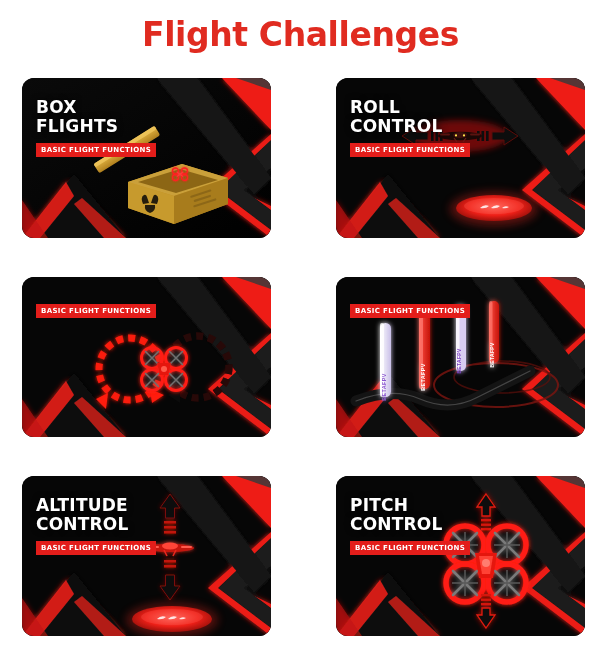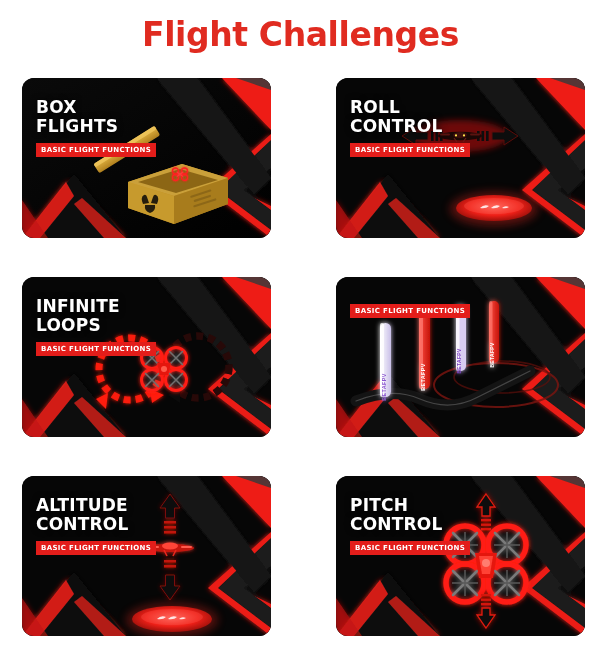--- a/index.html
+++ b/index.html
@@ -340,22 +340,20 @@
               <path d="M-19 4 L-5 18 M-5 4 L-19 18"></path>
               <path d="M5 4 L19 18 M19 4 L5 18"></path>
             </g>
             <path d="M-7 -6 L7 -6 L4 6 L-4 6 Z" fill="#e51810"></path>
             <circle cx="0" cy="0" r="3" fill="#ff5a4a"></circle>
           </g>
         </svg>
       </div>
 
       <div class="card-text">
-        <div class="card-title">INFINITE
-LOOPS</div>
         <span class="card-badge">BASIC FLIGHT FUNCTIONS</span>
       </div>
     </div>
 
     <div class="card">
       <div class="deco">
         <svg viewBox="0 0 249 160" preserveAspectRatio="none">
           <defs>
             <filter id="glo4" x="-60%" y="-60%" width="220%" height="220%">
               <feGaussianBlur stdDeviation="2.4" result="b"></feGaussianBlur>

